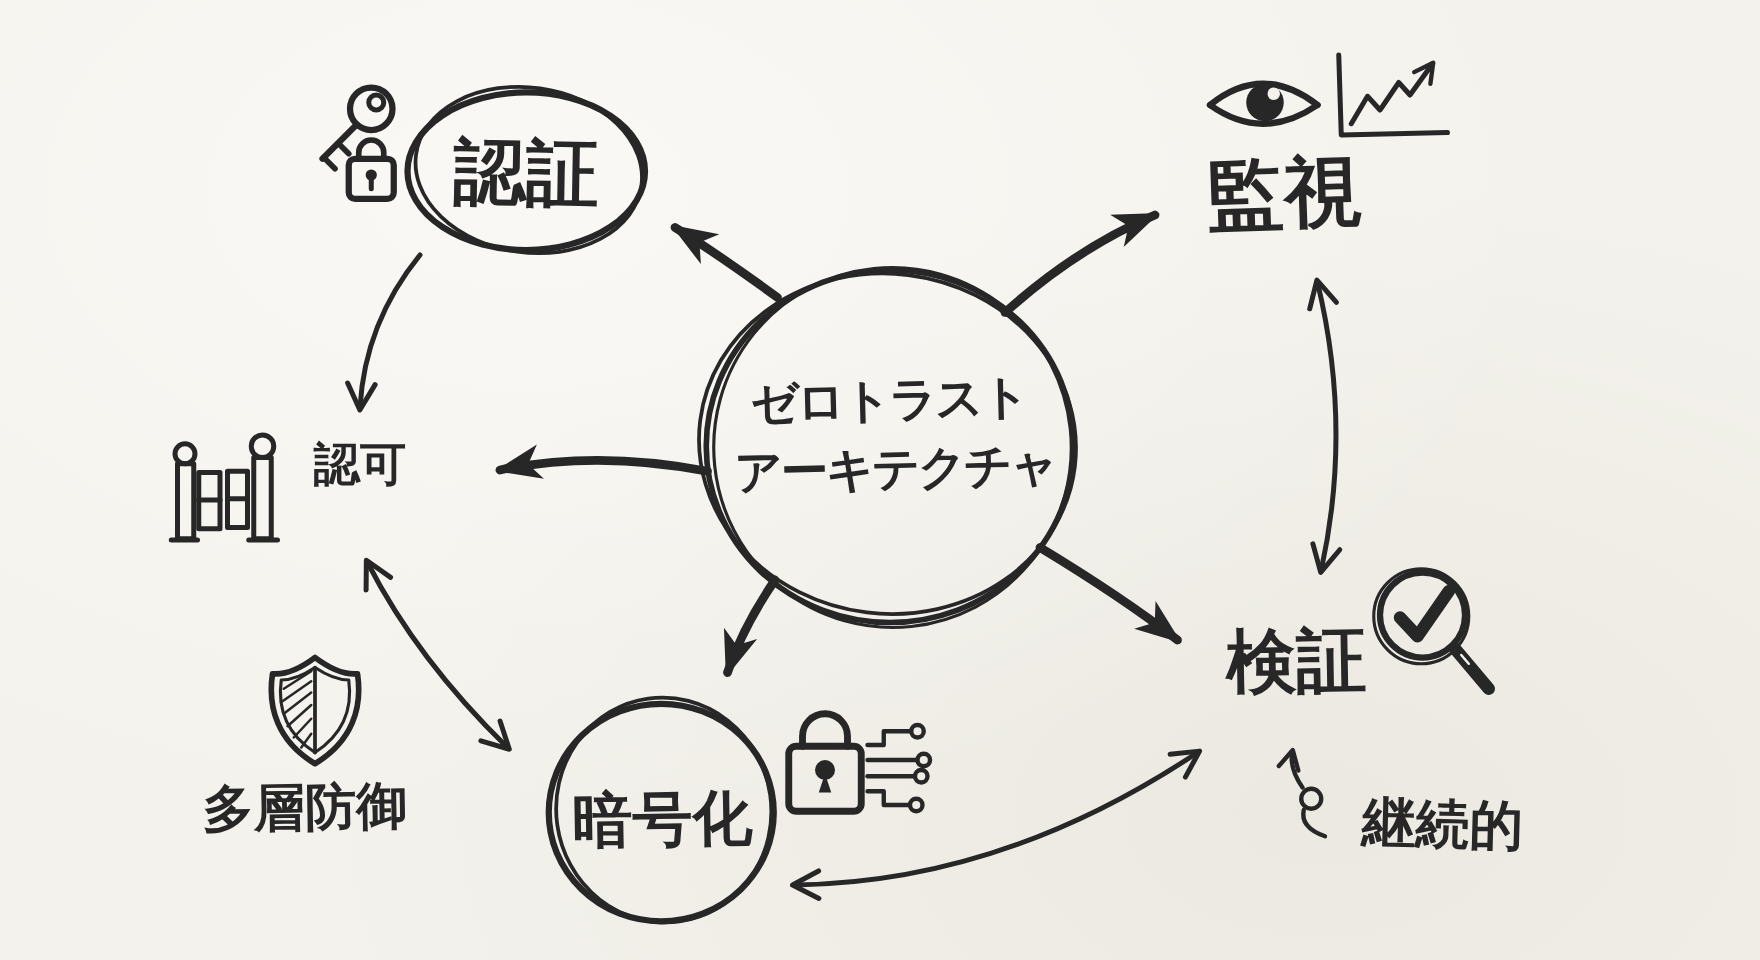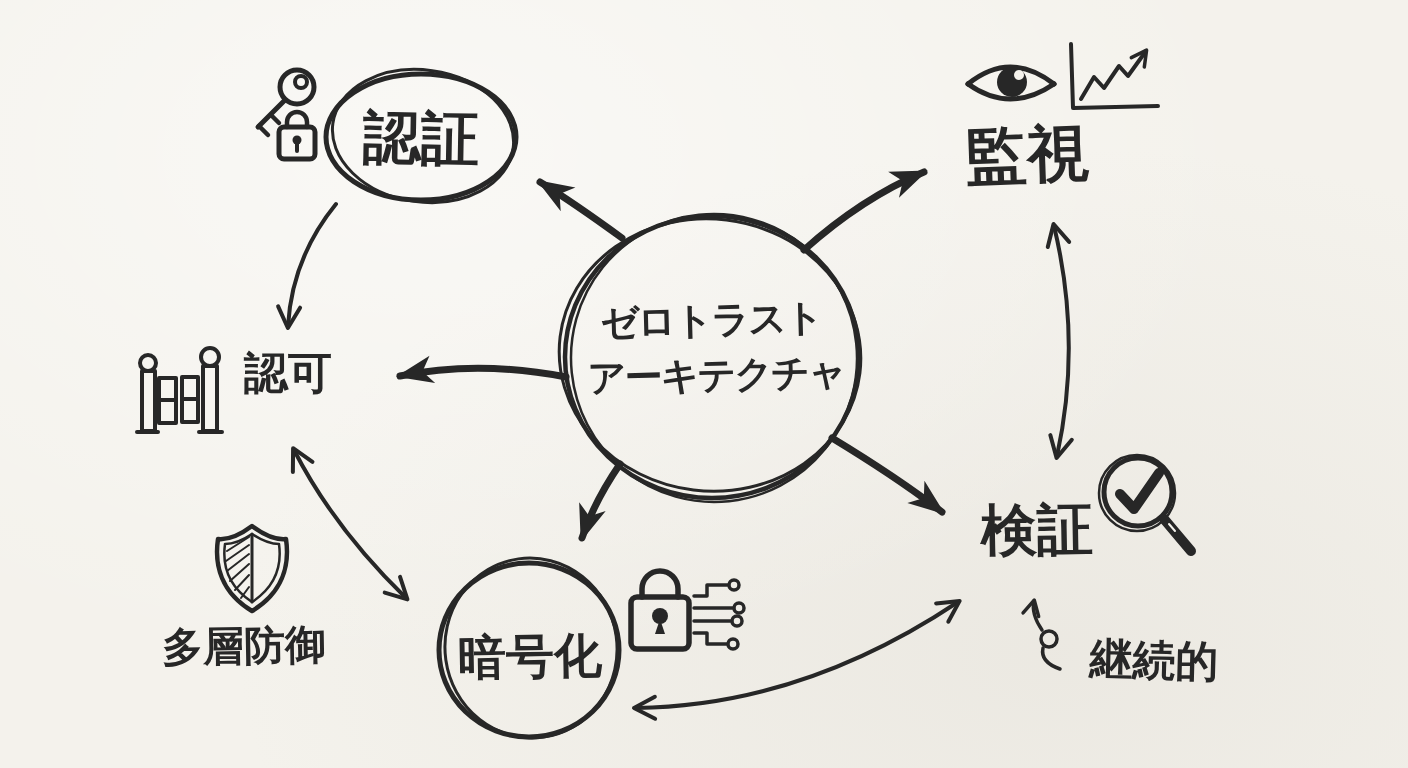--- a/index.html
+++ b/index.html
@@ -153,21 +153,21 @@
     </g>
   </svg>
 
   <div class="label center-title" style="left:587px;top:293px;width:250px;font-size:38px;transform:rotate(-1.5deg);">
     <div>ゼロトラスト</div>
     <div>アーキテクチャ</div>
   </div>
 
   <div class="label" style="left:331px;top:104px;width:180px;font-size:58px;transform:rotate(1deg);">認証</div>
 
-  <div class="label" style="left:222px;top:350px;width:132px;font-size:44px;font-family:Liberation Mono, monospace;">認可</div>
+  <div class="label" style="left:222px;top:350px;width:132px;font-size:37px;">認可</div>
 
   <div class="label" style="left:441px;top:628px;width:178px;font-size:48px;transform:rotate(-1deg);">暗号化</div>
 
   <div class="label" style="left:953px;top:118px;width:148px;font-size:62px;transform:rotate(-2deg);">監視</div>
 
   <div class="label" style="left:963px;top:496px;width:148px;font-size:56px;transform:rotate(-1deg);">検証</div>
 
   <div class="label" style="left:148px;top:622px;width:192px;font-size:41px;transform:rotate(-1deg);">多層防御</div>
 
   <div class="label" style="left:1074px;top:635px;width:160px;font-size:43px;transform:rotate(1.5deg);">継続的</div>

